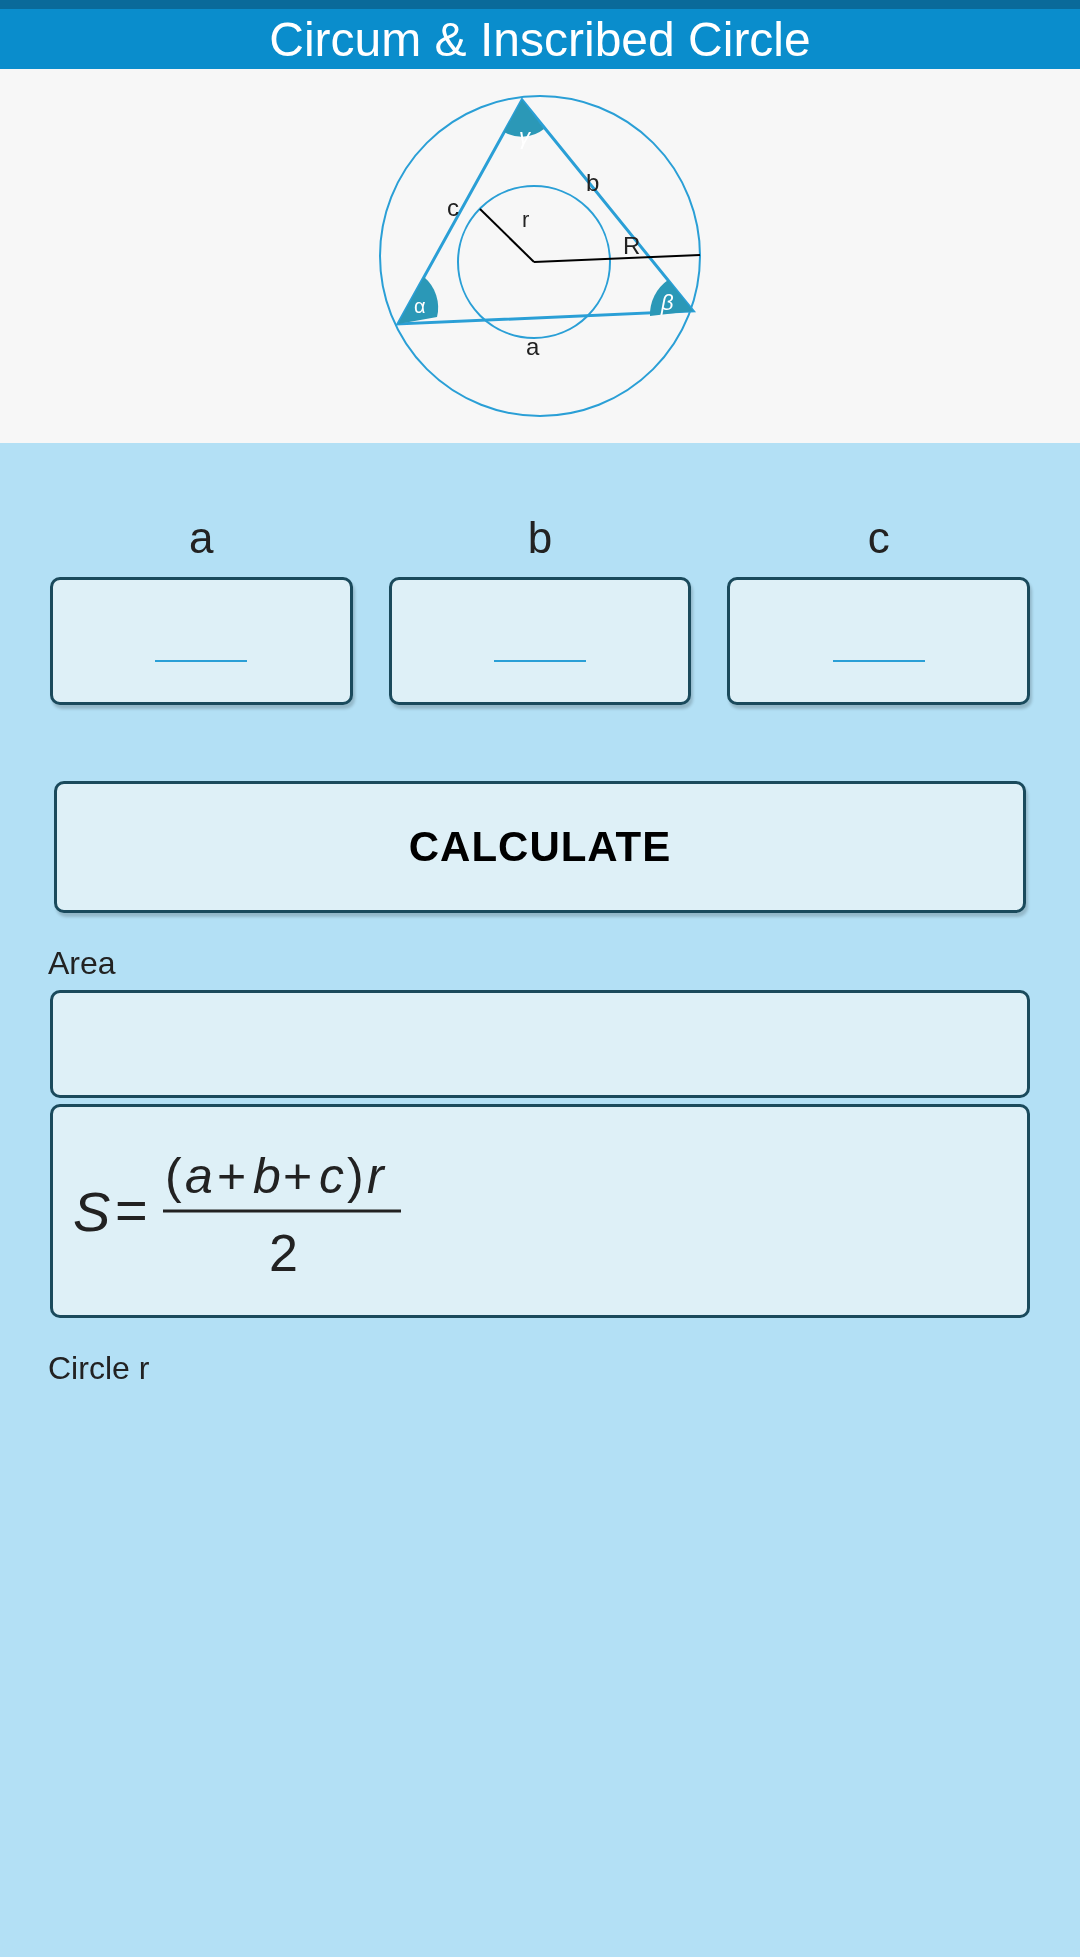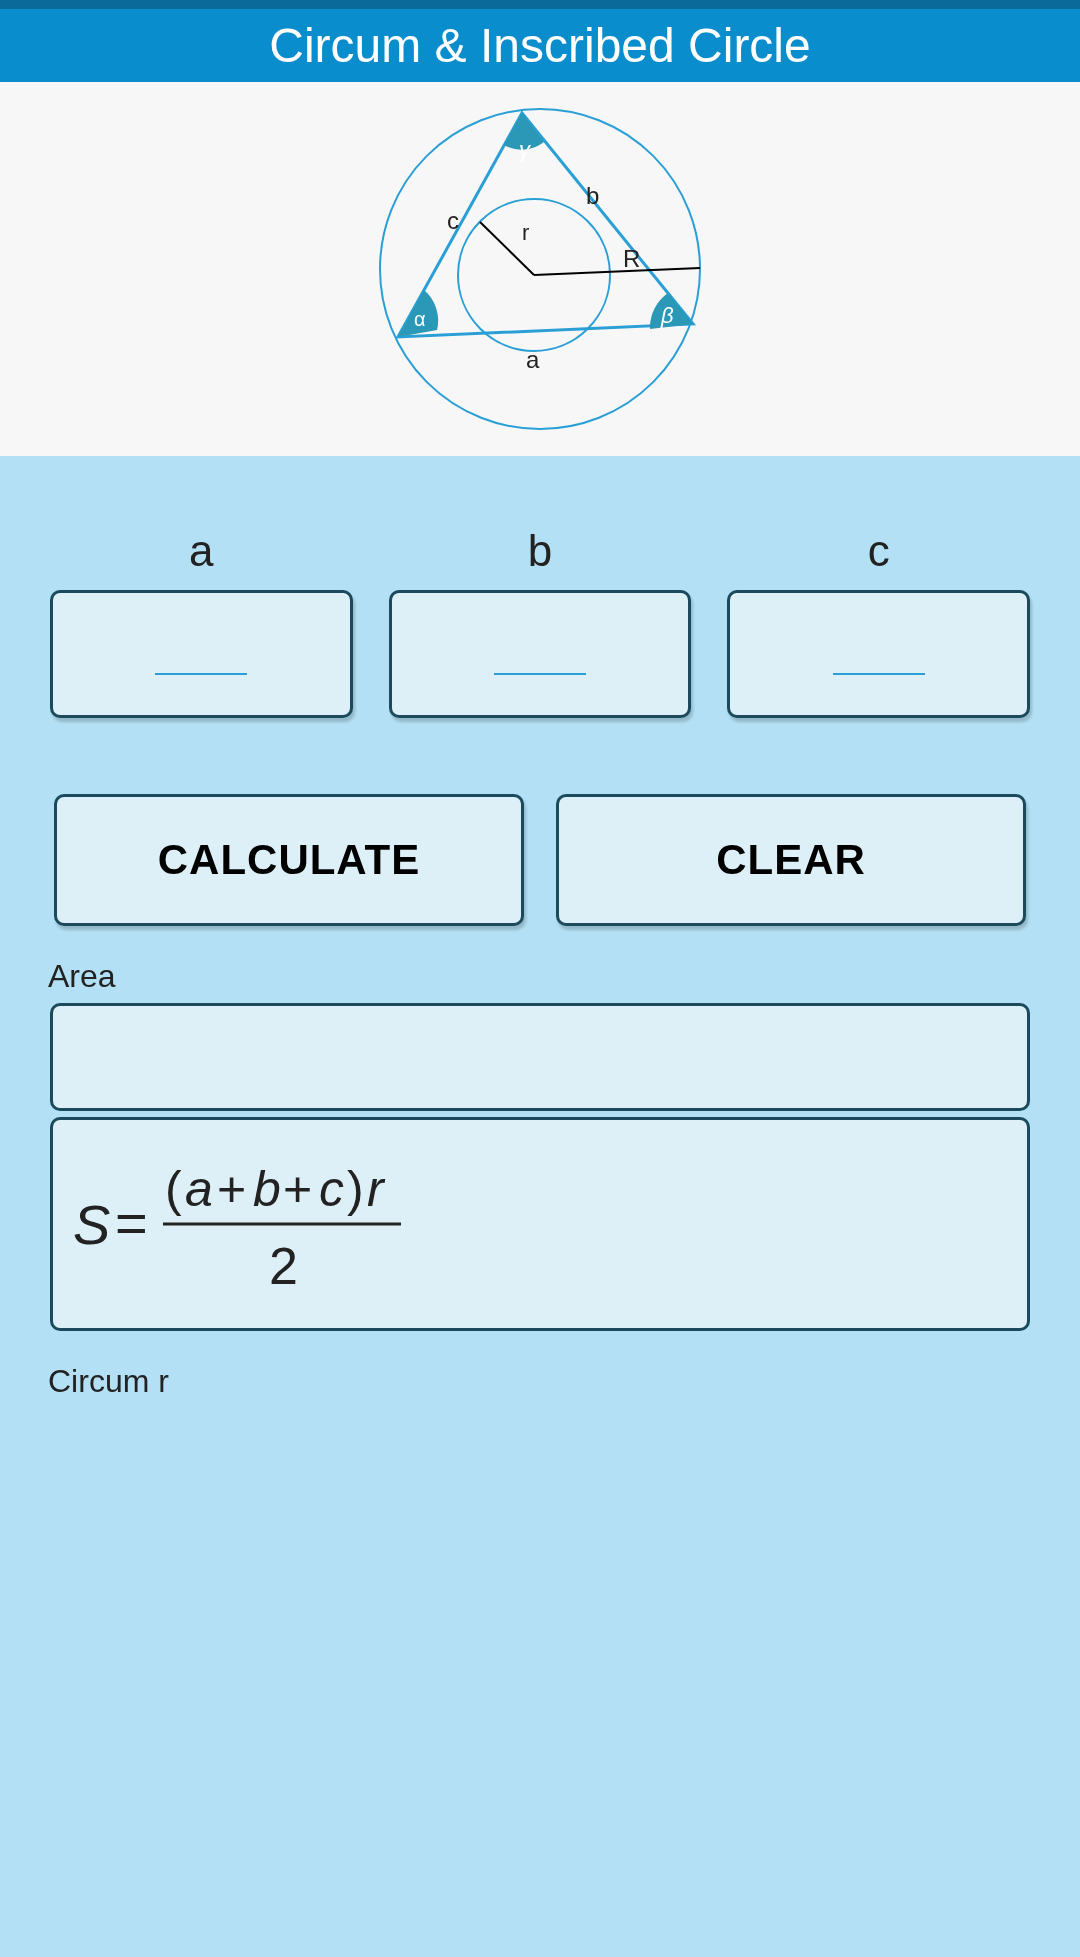--- a/index.html
+++ b/index.html
@@ -6,21 +6,21 @@
   html, body { width: 1080px; height: 1957px; font-family: Arial, Helvetica, sans-serif; overflow: hidden; }
   body { background: #000; display: flex; flex-direction: column; }
 
   .status-bar {
     height: 9px;
     background: #0a6a9a;
   }
 
   .header {
     background: #0a8dcc;
-    height: 73px;
+    height: 60px;
     display: flex;
     align-items: center;
     justify-content: center;
   }
   .header-title {
     color: #fff;
     font-size: 48px;
     font-weight: 400;
   }
 
@@ -187,21 +187,20 @@
     <div class="input-group">
       <div class="input-label">c</div>
       <div class="input-box">
         <div class="input-underline"></div>
       </div>
     </div>
   </div>
 
   <div class="buttons-row">
     <div class="btn">CALCULATE</div>
-    <div class="btn">CLEAR</div>
   </div>
 
   <div class="section-label">Area</div>
   <div class="result-box"></div>
 
   <div class="formula-box">
     <svg class="formula-svg" viewBox="0 0 380 160" width="380" height="160">
       <text x="0" y="100" font-size="56" font-style="italic" fill="#222">S</text>
       <text x="42" y="98" font-size="56" fill="#222">=</text>
       <text x="92" y="62" font-size="50" fill="#222">(</text>
@@ -210,15 +209,15 @@
       <text x="180" y="62" font-size="50" font-style="italic" fill="#222">b</text>
       <text x="210" y="62" font-size="50" fill="#222">+</text>
       <text x="246" y="62" font-size="50" font-style="italic" fill="#222">c</text>
       <text x="274" y="62" font-size="50" fill="#222">)</text>
       <text x="294" y="62" font-size="50" font-style="italic" fill="#222">r</text>
       <line x1="90" y1="80" x2="328" y2="80" stroke="#222" stroke-width="3"></line>
       <text x="196" y="140" font-size="52" fill="#222">2</text>
     </svg>
   </div>
 
-  <div class="section-label">Circum r</div>
+  <div class="section-label">Circle r</div>
 
 </div>
 
 </body></html>

